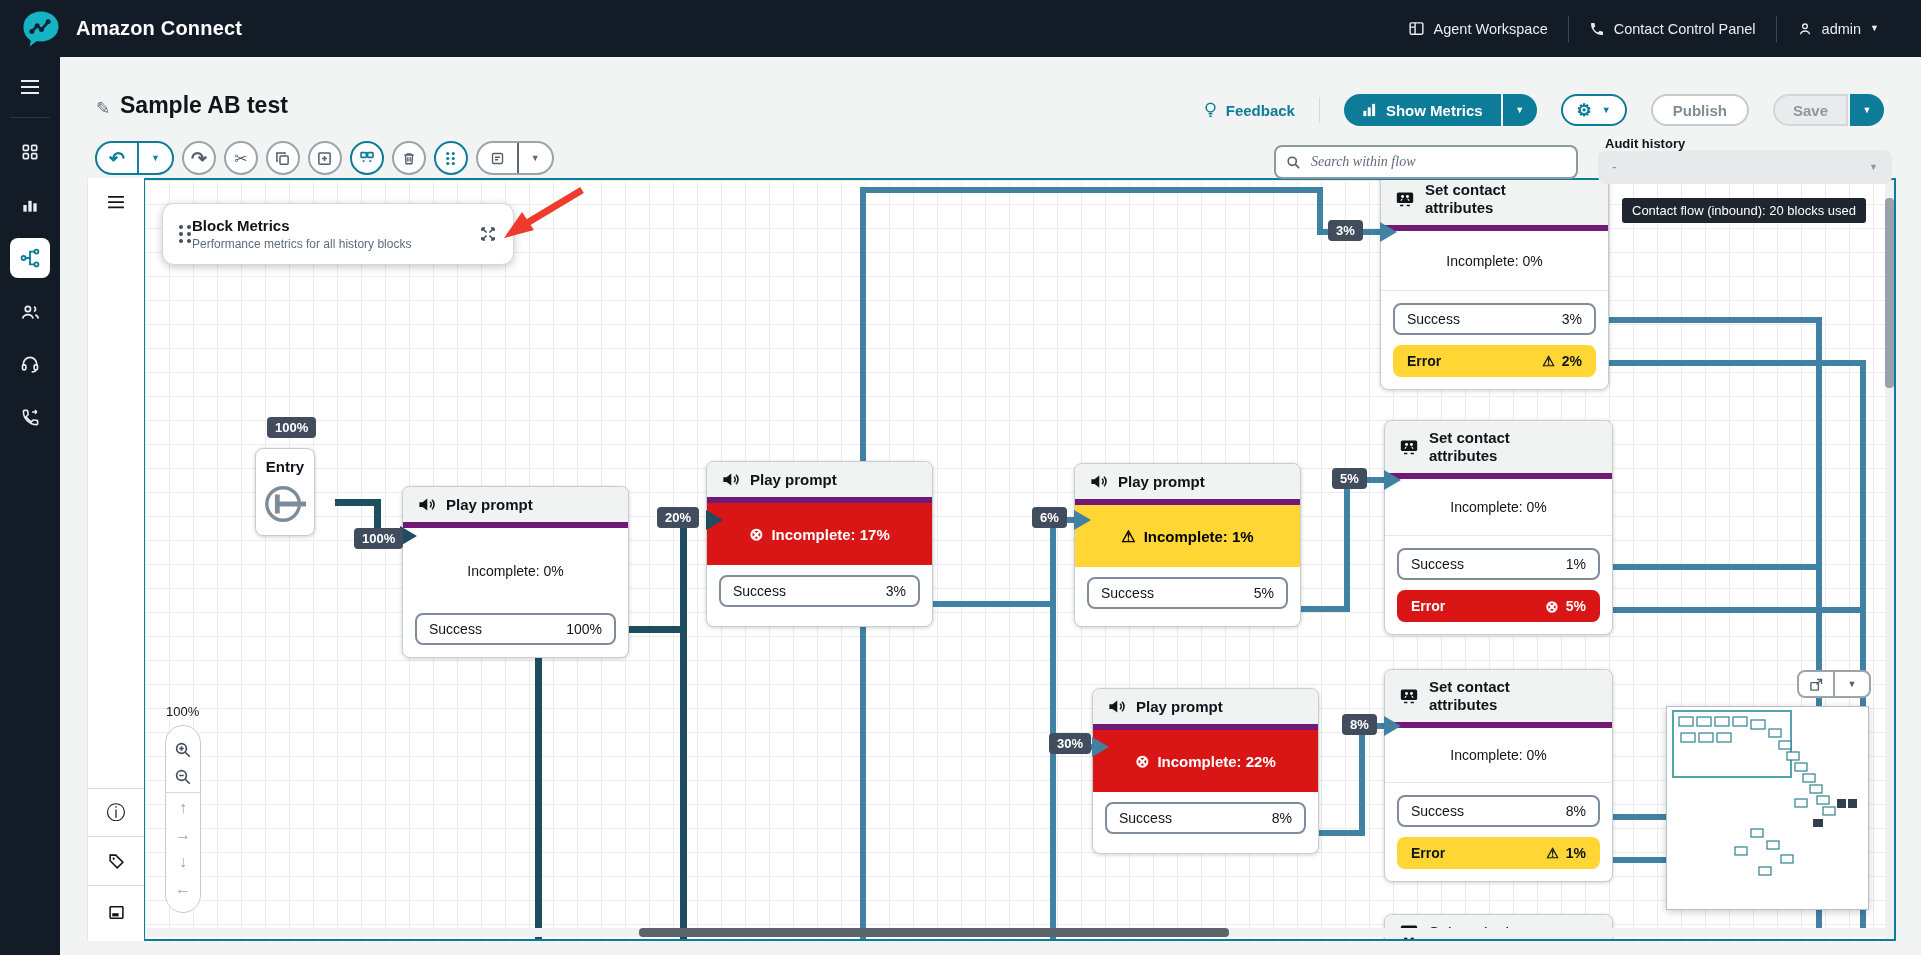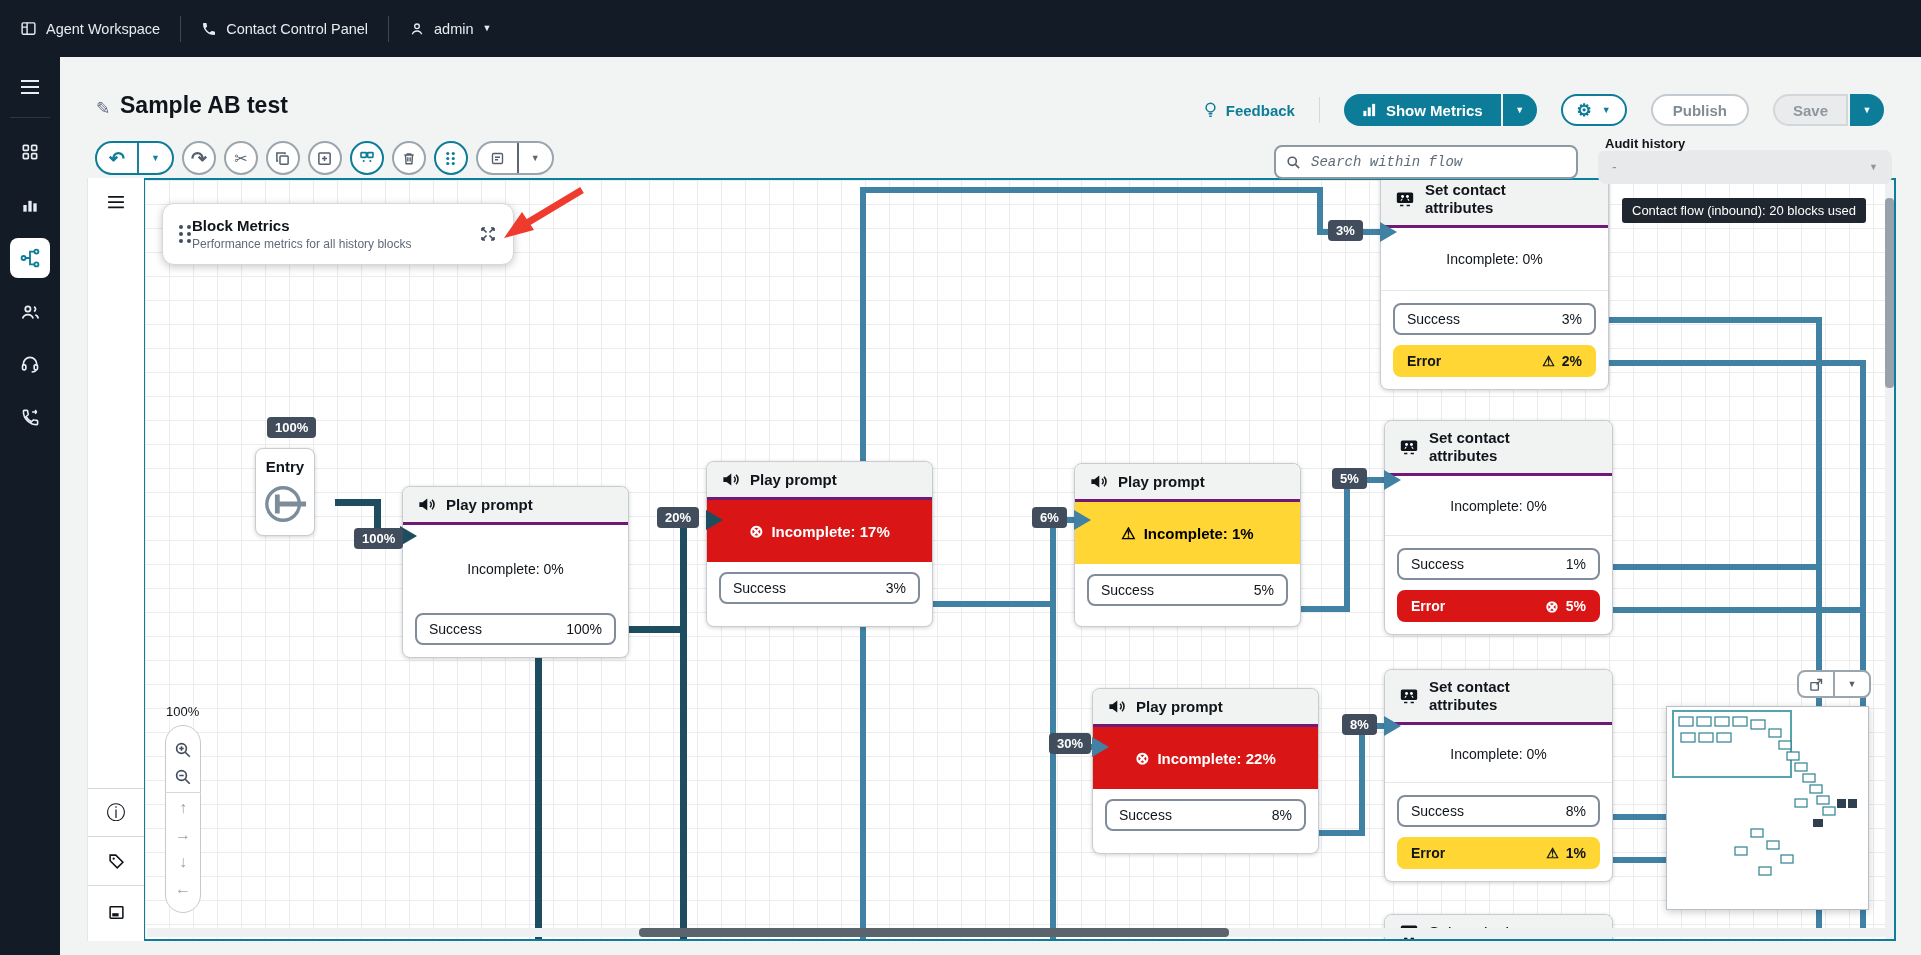--- a/index.html
+++ b/index.html
@@ -42,21 +42,21 @@
   
   #toolbar{position:absolute;left:95px;top:141px;display:flex;align-items:center;gap:8px;z-index:10}
   .circ{width:34px;height:34px;border-radius:50%;background:#fff;border:2px solid #9aa5ad;display:flex;align-items:center;justify-content:center;color:#545f6b;box-sizing:border-box;cursor:pointer;font-size:16px}
   .circ.act{border-color:#0c7c99;color:#0c7c99}
   .pill{height:34px;border-radius:17px;border:2px solid #9aa5ad;background:#fff;display:flex;align-items:center;box-sizing:border-box;color:#545f6b;cursor:pointer}
   .pill.teal{border-color:#0c7c99;color:#0c7c99}
   .pill .seg{padding:0 12px;display:flex;align-items:center;height:100%}
   .pill .seg+.seg{border-left:2px solid currentColor;opacity:.95}
 
   #search-box{position:absolute;left:1274px;top:145px;width:304px;height:34px;background:#fff;border:2px solid #8e99a2;border-radius:8px;display:flex;align-items:center;gap:8px;padding:0 10px;box-sizing:border-box;z-index:10}
-  #search-box input{border:0;outline:0;flex:1;font-size:14px;font-style:italic;color:#10151b;background:transparent;font-family:Liberation Mono, monospace}
+  #search-box input{border:0;outline:0;flex:1;font-size:14px;font-style:italic;color:#10151b;background:transparent;font-family:Liberation Serif, serif}
   #search-box input::placeholder{color:#5f6b7a;opacity:1}
   #audit-label{position:absolute;left:1602px;top:136px;font-size:13px;font-weight:bold;z-index:11;background:#f2f3f3;padding:0 3px}
   #audit-select{position:absolute;left:1598px;top:150px;width:294px;height:34px;background:#e7e9eb;border-radius:8px;display:flex;align-items:center;justify-content:space-between;padding:0 14px;box-sizing:border-box;color:#8e979e;font-size:14px;z-index:10;cursor:default}
 
   
   #rail{position:absolute;left:87px;top:178px;width:56px;height:763px;background:#fff;z-index:9;border-left:1px solid #e4e7e9}
   .rail-cell{position:absolute;left:0;width:56px;border-top:1px solid #d4d9dd;display:flex;align-items:center;justify-content:center;color:#10151b;cursor:pointer}
 
   
   #canvas{position:absolute;left:143px;top:178px;width:1753px;height:763px;box-sizing:border-box;border:2px solid #0a7e9b;background:#fff;overflow:hidden;z-index:8;
@@ -64,21 +64,21 @@
     background-size:24px 24px}
   .ln{position:absolute;z-index:1}
   .ln.dark{background:#1e4d60}
   .ln.teal{background:#4181a4}
   .ah{position:absolute;width:0;height:0;border-top:10px solid transparent;border-bottom:10px solid transparent;z-index:3}
   .ah.dark{border-left:17px solid #1e4d60}
   .ah.teal{border-left:17px solid #4181a4}
   .pbadge{position:absolute;z-index:4;background:#414d5c;color:#fff;font-size:13px;font-weight:bold;padding:4px 8px;border-radius:4px;line-height:1}
 
   .node{position:absolute;z-index:2;background:#fff;border:1px solid #c6ccd2;border-radius:8px;box-shadow:0 1px 4px rgba(0,0,0,.18);display:flex;flex-direction:column;box-sizing:border-box;cursor:grab}
-  .node-h{background:#f1f2f2;border-bottom:3px solid #701a75;border-radius:8px 8px 0 0;display:flex;align-items:center;gap:10px;padding:8px 14px;font-weight:bold;font-size:15px;line-height:1.2;min-height:36px;box-sizing:border-box}
+  .node-h{background:#f1f2f2;border-bottom:6px solid #701a75;border-radius:8px 8px 0 0;display:flex;align-items:center;gap:10px;padding:8px 14px;font-weight:bold;font-size:15px;line-height:1.2;min-height:36px;box-sizing:border-box}
   .banner{height:62px;display:flex;align-items:center;justify-content:center;gap:8px;font-size:15px;font-weight:bold}
   .banner.err{background:#d91515;color:#fff}
   .banner.warn{background:#ffd633;color:#000}
   .node-b{flex:1;display:flex;align-items:center;justify-content:center;font-size:14px}
   .rows{display:flex;flex-direction:column;gap:10px;padding:0 12px 12px}
   .sca .rows{border-top:1px solid #e4e7e9;padding-top:12px}
   .row{height:32px;border:2px solid #808c99;border-radius:8px;display:flex;align-items:center;justify-content:space-between;padding:0 12px;font-size:14px;background:#fff;box-sizing:border-box;cursor:pointer}
   .row.warn{background:#ffd633;border-color:#ffd633;font-weight:bold}
   .row.err{background:#d91515;border-color:#d91515;color:#fff;font-weight:bold}
   .rv{display:flex;align-items:center;gap:7px}
@@ -109,20 +109,33 @@
   #hscroll .thumb{position:absolute;left:492px;top:0;width:590px;height:9px;background:#5b636d;border-radius:4px}
   #vscroll{position:absolute;left:1740px;top:0;width:9px;height:759px;background:#eef0f1;z-index:7}
   #vscroll .thumb{position:absolute;left:0;top:18px;width:9px;height:190px;background:#99a2ac;border-radius:4px}
 
   #red-arrow{position:absolute;left:355px;top:6px;z-index:7;pointer-events:none}
 </style>
 </head>
 <body>
 
 <div id="topbar">
+  <div class="brand">
+    <span>
+      <svg width="42" height="40" viewBox="0 0 24 24">
+        <path d="M12 1.5c5.8 0 10.5 3.9 10.5 9s-4.7 9-10.5 9c-.9 0-1.7-.1-2.5-.3L5.2 22.5l.7-3.6C3.2 17.2 1.5 14.6 1.5 10.5c0-5.1 4.7-9 10.5-9z" fill="#16b3c4"></path>
+        <path d="M6.5 13.5l3.2-3.4 2.6 2.2 4-4.6" stroke="#0e2233" stroke-width="1.6" fill="none"></path>
+        <circle cx="6.5" cy="13.5" r="1.5" fill="#0e2233"></circle>
+          <circle cx="9.7" cy="10.1" r="1.5" fill="#0e2233"></circle>
+        <circle cx="12.3" cy="12.3" r="1.5" fill="#0e2233"></circle>
+          <circle cx="16.3" cy="7.7" r="1.5" fill="#0e2233"></circle>
+      </svg>
+    </span>
+    <span class="brand-name">Amazon Connect</span>
+  </div>
   <div class="tb-nav">
     <div class="tb-item">
       <span>
         <svg width="17" height="17" viewBox="0 0 24 24" fill="none" stroke="#e7ecf1" stroke-width="2">
           <rect x="3" y="4" width="18" height="16" rx="1.5"></rect>
             <path d="M10 4v16M3 10h7"></path>
         </svg>
       </span>
       <span>Agent Workspace</span>
     </div>

